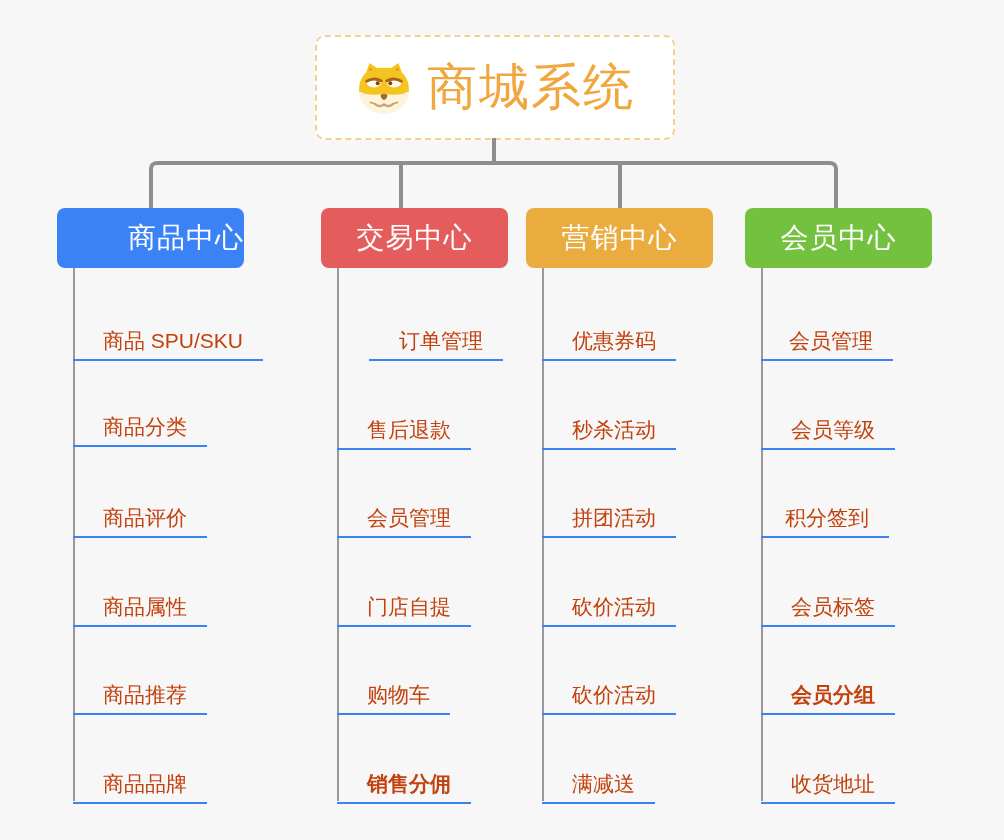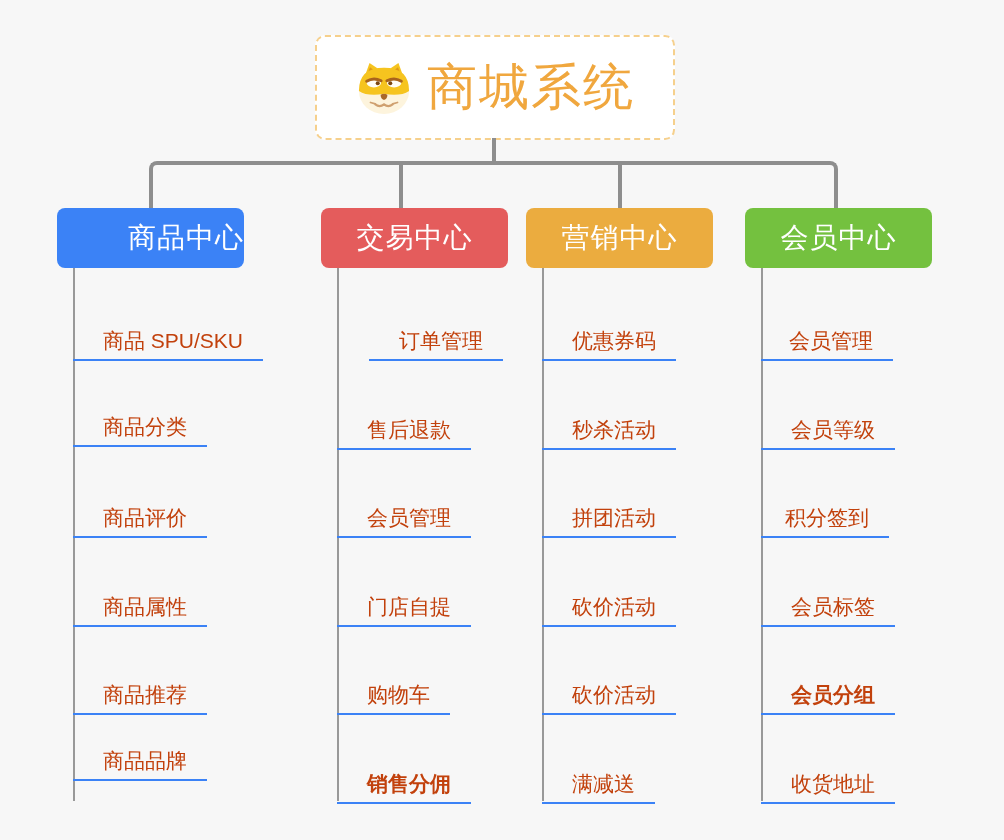--- a/index.html
+++ b/index.html
@@ -95,21 +95,21 @@
     <div class="branch-box" style="background: #3b82f6; justify-content: flex-end;">
       <span>商品中心</span>
     </div>
     <div class="trunk"></div>
     <div class="children">
         <div class="child-row" style="top: 328px;">商品 SPU/SKU</div>
         <div class="child-row" style="top: 414px;">商品分类</div>
         <div class="child-row" style="top: 505.2px;">商品评价</div>
         <div class="child-row" style="top: 593.8px;">商品属性</div>
         <div class="child-row" style="top: 682.4px;">商品推荐</div>
-        <div class="child-row" style="top: 748px;">商品品牌</div>
+        <div class="child-row" style="top: 771px;">商品品牌</div>
       </div>
   </div>
 
   <div class="branch-group col1">
     <div class="branch-box" style="background: rgb(228, 92, 92);">
       <span>交易中心</span>
     </div>
     <div class="trunk"></div>
     <div class="children">
         <div class="child-row" style="top: 328px; margin-left: 32px;">订单管理</div>

